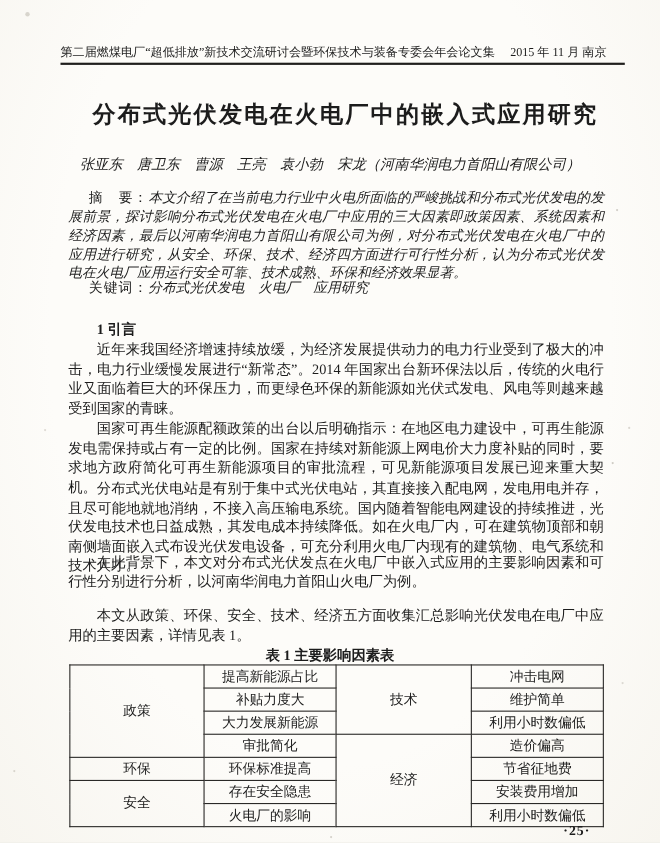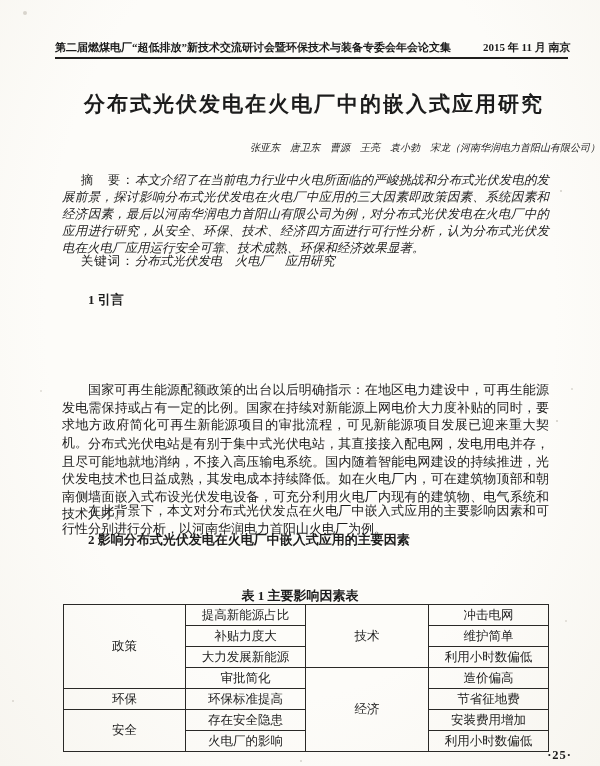--- a/index.html
+++ b/index.html
@@ -8,34 +8,34 @@
     width:600px;height:766px;
     margin:0 auto;
     background:#fcfbf7;
     background-image:radial-gradient(ellipse at 50% 40%, #fdfcf9 60%, #f7f5ef 100%);
     overflow:hidden;
     font-family:"Liberation Serif","DejaVu Serif",serif;
     color:#1c1c1c;
   }
   .header-row{
     position:absolute;left:55px;top:40px;width:450px;
-    display:flex;justify-content:space-between;align-items:baseline;gap:32px;
-    font-size:11px;font-weight:bold;white-space:nowrap;
+    display:flex;justify-content:space-between;align-items:baseline;gap:14px;
+    font-size:11px;font-weight:normal;white-space:nowrap;
   }
   .header-rule{
     position:absolute;left:55px;top:57px;width:513px;height:2px;
     background:#201f1d;
   }
   .title{
     position:absolute;left:14px;top:90px;width:100%;
     text-align:center;font-size:21px;font-weight:bold;letter-spacing:2px;
   }
   .authors{
     position:absolute;left:0;top:141px;width:100%;
-    text-align:right;font-size:10px;font-style:italic;
+    text-align:center;font-size:13px;font-style:italic;
   }
   .abstract,.keywords{
     position:absolute;left:62px;width:487px;
     font-size:12.5px;line-height:17px;text-align:justify;
     font-style:italic;margin:0;
   }
   .abstract{top:172px;text-indent:1.5em;}
   .keywords{top:253px;text-indent:1.5em;}
   .blabel{font-weight:normal;font-style:normal;letter-spacing:1px;}
   .sec-heading{
@@ -63,21 +63,21 @@
     border-collapse:collapse;table-layout:fixed;width:485px;
   }
   table.factors td{
     border:1.6px solid #2a2927;
     height:20px;text-align:center;vertical-align:middle;
     font-size:12.5px;padding:0 2px;overflow:hidden;white-space:nowrap;
   }
   col.c1{width:122px;}col.c2{width:120px;}col.c3{width:123px;}col.c4{width:120px;}
   .page-number{
     position:absolute;top:748px;left:512px;width:60px;
-    font-size:12.5px;font-weight:bold;letter-spacing:1px;text-align:right;
+    font-size:12.5px;font-weight:bold;letter-spacing:1px;text-align:left;
   }
   .specks{
     position:absolute;left:0;top:0;width:2px;height:2px;border-radius:50%;
     background:transparent;
     box-shadow:
       24px 12px 0 1px #d8d5cd,
       560px 190px 0 0 #d2cfc8,
       556px 420px 0 0 #cfccc5,
       571px 388px 0 0 #dad7d0,
       12px 700px 0 0 #d8d5cd,
@@ -100,26 +100,27 @@
   <div class="title">分布式光伏发电在火电厂中的嵌入式应用研究</div>
 
   <div class="authors">张亚东　唐卫东　曹源　王亮　袁小勃　宋龙（河南华润电力首阳山有限公司）</div>
 
   <p class="abstract"><span class="blabel">摘　要：</span><span>本文介绍了在当前电力行业中火电所面临的严峻挑战和分布式光伏发电的发展前景，探讨影响分布式光伏发电在火电厂中应用的三大因素即政策因素、系统因素和经济因素，最后以河南华润电力首阳山有限公司为例，对分布式光伏发电在火电厂中的应用进行研究，从安全、环保、技术、经济四方面进行可行性分析，认为分布式光伏发电在火电厂应用运行安全可靠、技术成熟、环保和经济效果显著。</span></p>
 
   <p class="keywords"><span class="blabel">关键词：</span><span>分布式光伏发电　火电厂　应用研究</span></p>
 
   <h3 class="sec-heading sec1">1 引言</h3>
 
+  <p class="body-par p1">近年来我国经济增速持续放缓，为经济发展提供动力的电力行业受到了极大的冲击，电力行业缓慢发展进行“新常态”。2014 年国家出台新环保法以后，传统的火电行业又面临着巨大的环保压力，而更绿色环保的新能源如光伏式发电、风电等则越来越受到国家的青睐。</p>
   <p class="body-par p3">分布式光伏电站是有别于集中式光伏电站，其直接接入配电网，发电用电并存，且尽可能地就地消纳，不接入高压输电系统。国内随着智能电网建设的持续推进，光伏发电技术也日益成熟，其发电成本持续降低。如在火电厂内，可在建筑物顶部和朝南侧墙面嵌入式布设光伏发电设备，可充分利用火电厂内现有的建筑物、电气系统和技术人才。</p>
   <p class="body-par p2">国家可再生能源配额政策的出台以后明确指示：在地区电力建设中，可再生能源发电需保持或占有一定的比例。国家在持续对新能源上网电价大力度补贴的同时，要求地方政府简化可再生新能源项目的审批流程，可见新能源项目发展已迎来重大契机。</p>
   <p class="body-par p4">在此背景下，本文对分布式光伏发点在火电厂中嵌入式应用的主要影响因素和可行性分别进行分析，以河南华润电力首阳山火电厂为例。</p>
 
-  <h3 class="sec-heading sec2">2 影响分布式光伏发电在火电厂中嵌入式应用的主要因素</h3>
 
+  <p class="body-par p5">本文从政策、环保、安全、技术、经济五方面收集汇总影响光伏发电在电厂中应用的主要因素，详情见表 1。</p>
 
   <div class="table-caption">表 1 主要影响因素表</div>
 
   <table class="factors">
     <colgroup>
         <col class="c1">
         <col class="c2">
         <col class="c3">
         <col class="c4">
       </colgroup>

